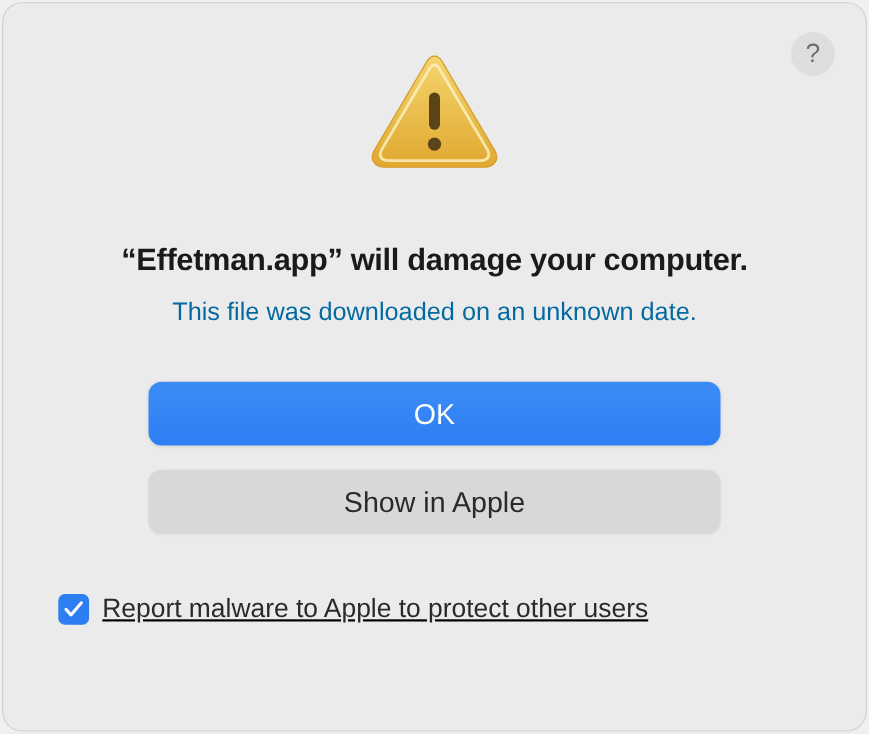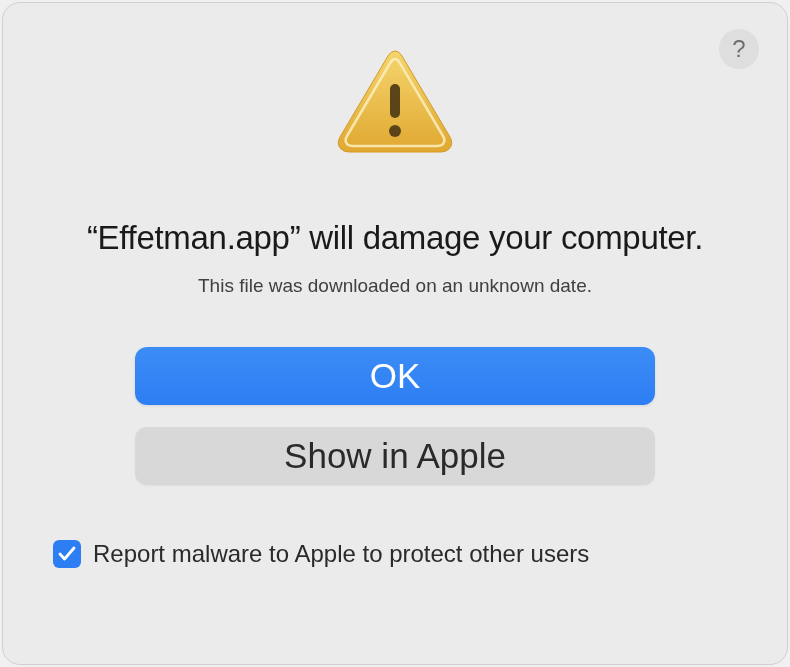--- a/index.html
+++ b/index.html
@@ -44,65 +44,66 @@
       cursor: pointer;
       display: flex;
       align-items: center;
       justify-content: center;
     }
     .warning-icon {
       margin-top: 10px;
       margin-bottom: 60px;
     }
     .title {
-      font-size: 33px;
-      font-weight: 400;
+      font-size: 28px;
+      font-weight: 700;
       color: #1a1a1a;
       text-align: center;
       margin-bottom: 18px;
       letter-spacing: -0.3px;
     }
     .subtitle {
-      font-size: 19px;
-      color: #404040;
+      font-size: 23px;
+      color: #0369a1;
       text-align: center;
       margin-bottom: 50px;
     }
     .button-container {
       width: 520px;
       display: flex;
       flex-direction: column;
       gap: 22px;
       margin-bottom: 55px;
     }
     .btn {
       width: 100%;
       height: 58px;
       border-radius: 12px;
       border: none;
-      font-size: 35px;
+      font-size: 26px;
       font-weight: 400;
       cursor: pointer;
     }
     .btn-primary {
       background: linear-gradient(180deg, #3c8cf6 0%, #2d7ef3 100%);
       color: #ffffff;
       box-shadow: 0 1px 3px rgba(0,0,0,0.1);
     }
     .btn-secondary {
       background: #d8d8d8;
       color: #2a2a2a;
       box-shadow: 0 1px 2px rgba(0,0,0,0.05);
     }
     .checkbox-row {
       display: flex;
       align-items: flex-start;
       gap: 12px;
       align-self: flex-start;
       margin-left: 0px;
+      text-decoration: underline;
     }
     .checkbox {
       width: 28px;
       height: 28px;
       border-radius: 6px;
       background: #2d7ef3;
       position: relative;
       cursor: pointer;
       flex-shrink: 0;
     }

